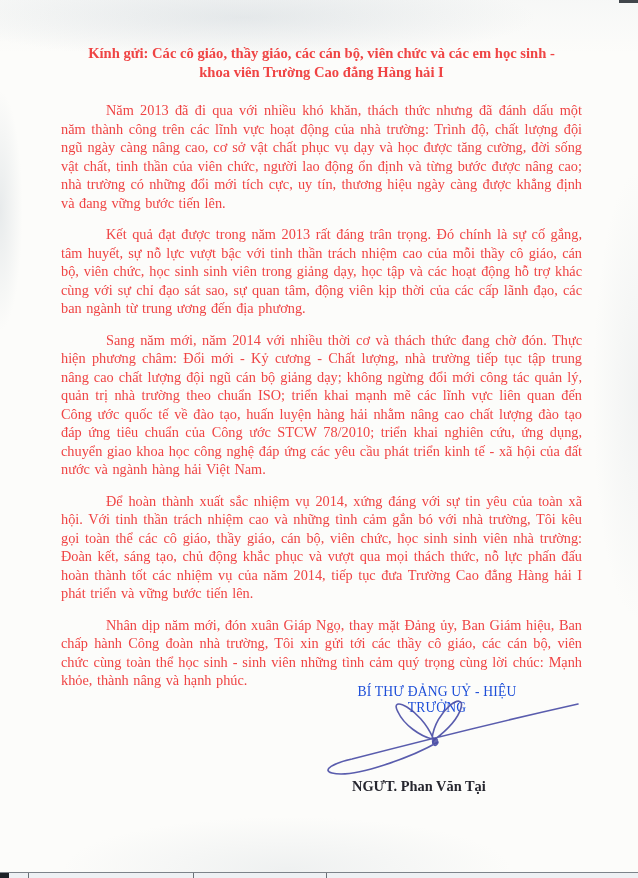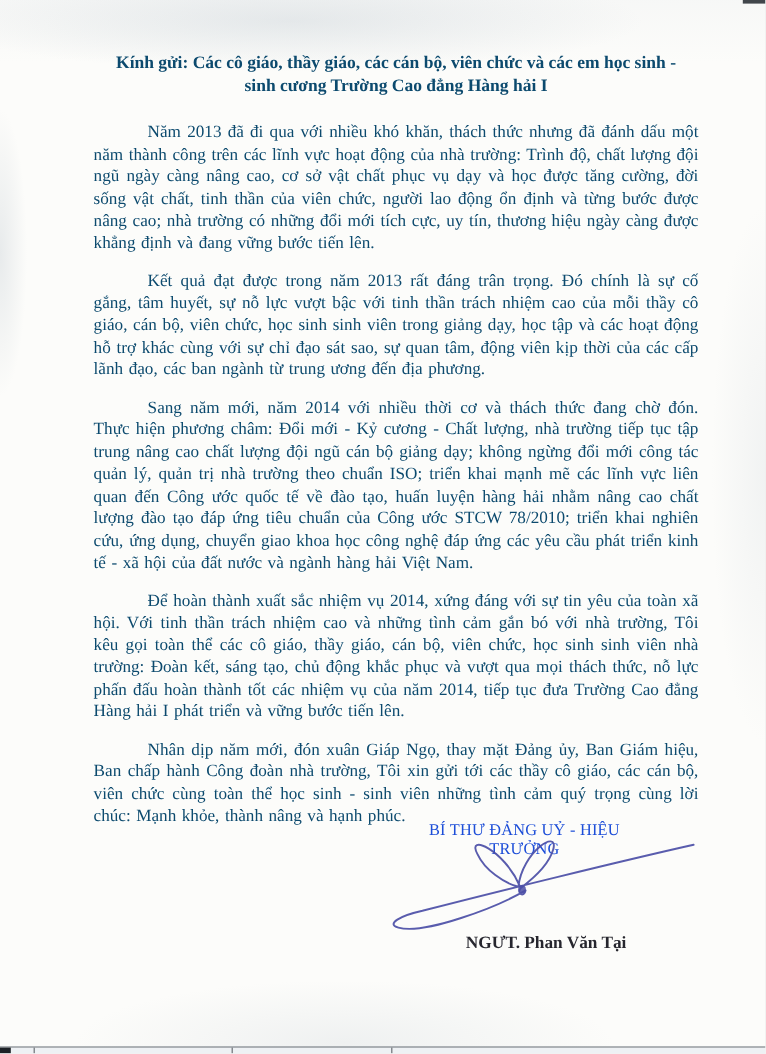--- a/index.html
+++ b/index.html
@@ -18,22 +18,22 @@
     pointer-events:none;
     background:
       radial-gradient(ellipse 420px 60px at 38% 2%, rgba(176,188,198,.28), transparent 70%),
       radial-gradient(ellipse 30px 160px at 0% 24%, rgba(170,182,192,.25), transparent 75%),
       radial-gradient(ellipse 60px 300px at 100% 45%, rgba(190,200,208,.18), transparent 75%),
       radial-gradient(ellipse 300px 70px at 45% 99%, rgba(186,196,204,.20), transparent 75%),
       linear-gradient(180deg, rgba(200,208,216,.10), rgba(255,255,255,0) 6%);
   }
   .letter{
     position:absolute;
-    left:78px; right:56px; top:44px;
-    color:#0c4a6e;
+    left:61px; right:56px; top:44px;
+    color:#ef4444;
   }
   .salutation{
     font-weight:bold;
     text-align:center;
     font-size:14.6px;
     line-height:18.5px;
     margin:0 0 20px 0;
   }
   .salutation span{display:block;}
   .body p{
@@ -55,21 +55,21 @@
     letter-spacing:.2px;
   }
   .sig-flourish{
     position:absolute;
     top:694px; left:232px;
     width:352px; height:92px;
   }
   .sig-name{
     position:absolute;
     top:778px; left:352px; width:170px;
-    text-align:right;
+    text-align:left;
     font-weight:bold;
     font-size:14.4px;
     color:#26262e;
   }
   
   .mark-top-right{
     position:absolute; top:0; left:619px; width:19px; height:3px;
     background:#41464b;
   }
   .bottom-strip{
@@ -93,21 +93,21 @@
   .tick.t3{left:326px;}
 </style>
 </head>
 <body>
 
 <div class="page">
 
   <div class="letter">
     <div class="salutation">
       <span>Kính gửi: Các cô giáo, thầy giáo, các cán bộ, viên chức và các em học sinh -</span>
-      <span>sinh cương Trường Cao đẳng Hàng hải I</span>
+      <span>khoa viên Trường Cao đẳng Hàng hải I</span>
     </div>
     <div class="body">
       <p>Năm 2013 đã đi qua với nhiều khó khăn, thách thức nhưng đã đánh dấu một năm thành công trên các lĩnh vực hoạt động của nhà trường: Trình độ, chất lượng đội ngũ ngày càng nâng cao, cơ sở vật chất phục vụ dạy và học được tăng cường, đời sống vật chất, tinh thần của viên chức, người lao động ổn định và từng bước được nâng cao; nhà trường có những đổi mới tích cực, uy tín, thương hiệu ngày càng được khẳng định và đang vững bước tiến lên.</p>
       <p>Kết quả đạt được trong năm 2013 rất đáng trân trọng. Đó chính là sự cố gắng, tâm huyết, sự nỗ lực vượt bậc với tinh thần trách nhiệm cao của mỗi thầy cô giáo, cán bộ, viên chức, học sinh sinh viên trong giảng dạy, học tập và các hoạt động hỗ trợ khác cùng với sự chỉ đạo sát sao, sự quan tâm, động viên kịp thời của các cấp lãnh đạo, các ban ngành từ trung ương đến địa phương.</p>
       <p>Sang năm mới, năm 2014 với nhiều thời cơ và thách thức đang chờ đón. Thực hiện phương châm: Đổi mới - Kỷ cương - Chất lượng, nhà trường tiếp tục tập trung nâng cao chất lượng đội ngũ cán bộ giảng dạy; không ngừng đổi mới công tác quản lý, quản trị nhà trường theo chuẩn ISO; triển khai mạnh mẽ các lĩnh vực liên quan đến Công ước quốc tế về đào tạo, huấn luyện hàng hải nhằm nâng cao chất lượng đào tạo đáp ứng tiêu chuẩn của Công ước STCW 78/2010; triển khai nghiên cứu, ứng dụng, chuyển giao khoa học công nghệ đáp ứng các yêu cầu phát triển kinh tế - xã hội của đất nước và ngành hàng hải Việt Nam.</p>
       <p>Để hoàn thành xuất sắc nhiệm vụ 2014, xứng đáng với sự tin yêu của toàn xã hội. Với tinh thần trách nhiệm cao và những tình cảm gắn bó với nhà trường, Tôi kêu gọi toàn thể các cô giáo, thầy giáo, cán bộ, viên chức, học sinh sinh viên nhà trường: Đoàn kết, sáng tạo, chủ động khắc phục và vượt qua mọi thách thức, nỗ lực phấn đấu hoàn thành tốt các nhiệm vụ của năm 2014, tiếp tục đưa Trường Cao đẳng Hàng hải I phát triển và vững bước tiến lên.</p>
       <p>Nhân dịp năm mới, đón xuân Giáp Ngọ, thay mặt Đảng ủy, Ban Giám hiệu, Ban chấp hành Công đoàn nhà trường, Tôi xin gửi tới các thầy cô giáo, các cán bộ, viên chức cùng toàn thể học sinh - sinh viên những tình cảm quý trọng cùng lời chúc: Mạnh khỏe, thành nâng và hạnh phúc.</p>
     </div>
   </div>
 

